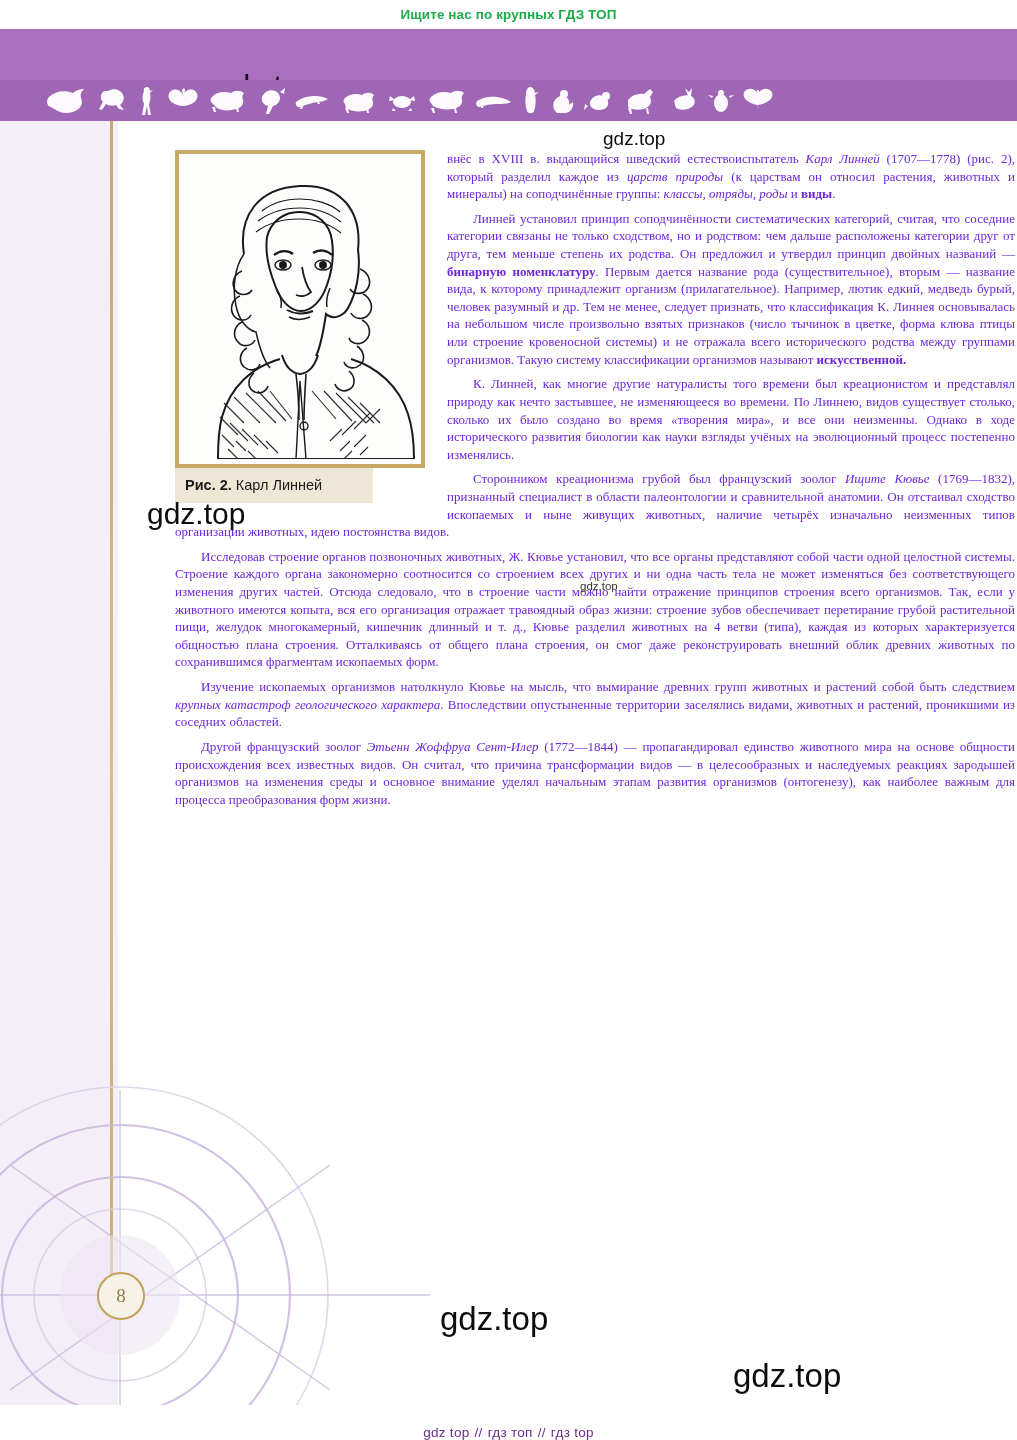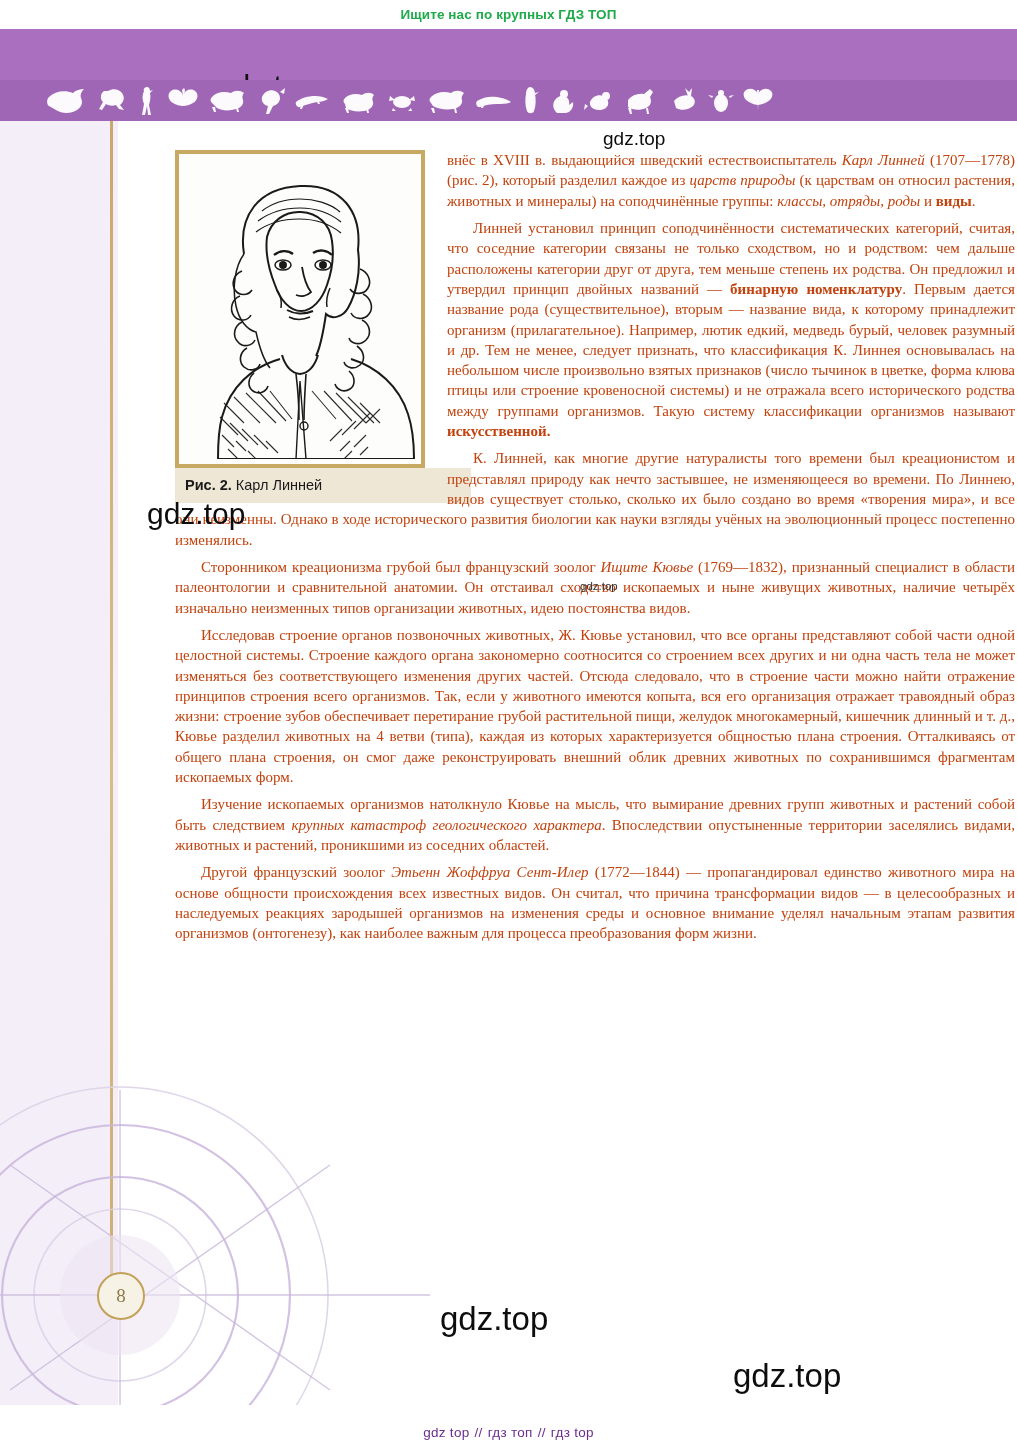--- a/index.html
+++ b/index.html
@@ -80,29 +80,29 @@
   .figure{
     float:left; width:250px; margin:0 22px 6px 0;
   }
   .figure-frame{
     width:250px; height:318px; box-sizing:border-box;
     border:4px solid #c8a963; background:#fdfdfb;
     display:flex; align-items:center; justify-content:center; overflow:hidden;
   }
   .figure-frame svg{ display:block; }
   .figure-caption{
-    width:296px; box-sizing:border-box;
+    width:198px; box-sizing:border-box;
     background:#efe7d6; padding:9px 8px 10px 10px;
     font-family:"Liberation Sans", sans-serif; font-size:14.5px; color:#1a1a1a;
   }
   .figure-caption b{ font-weight:700; }
 
   p.body{
     margin:0; text-align:justify; text-justify:inter-word;
-    font-size:15px; line-height:1.355; color:#c2410c;
+    font-size:13px; line-height:1.355; color:#6d28d9;
     hyphens:auto;
   }
   p.body + p.body{ margin-top:7px; }
   p.body{ text-indent:26px; }
   p.first{ text-indent:0; }
   .it{ font-style:italic; }
   .bd{ font-weight:700; }
 
   
   .wm{ position:absolute; font-family:"Liberation Sans", sans-serif; color:#0d0d0d; pointer-events:none; }

